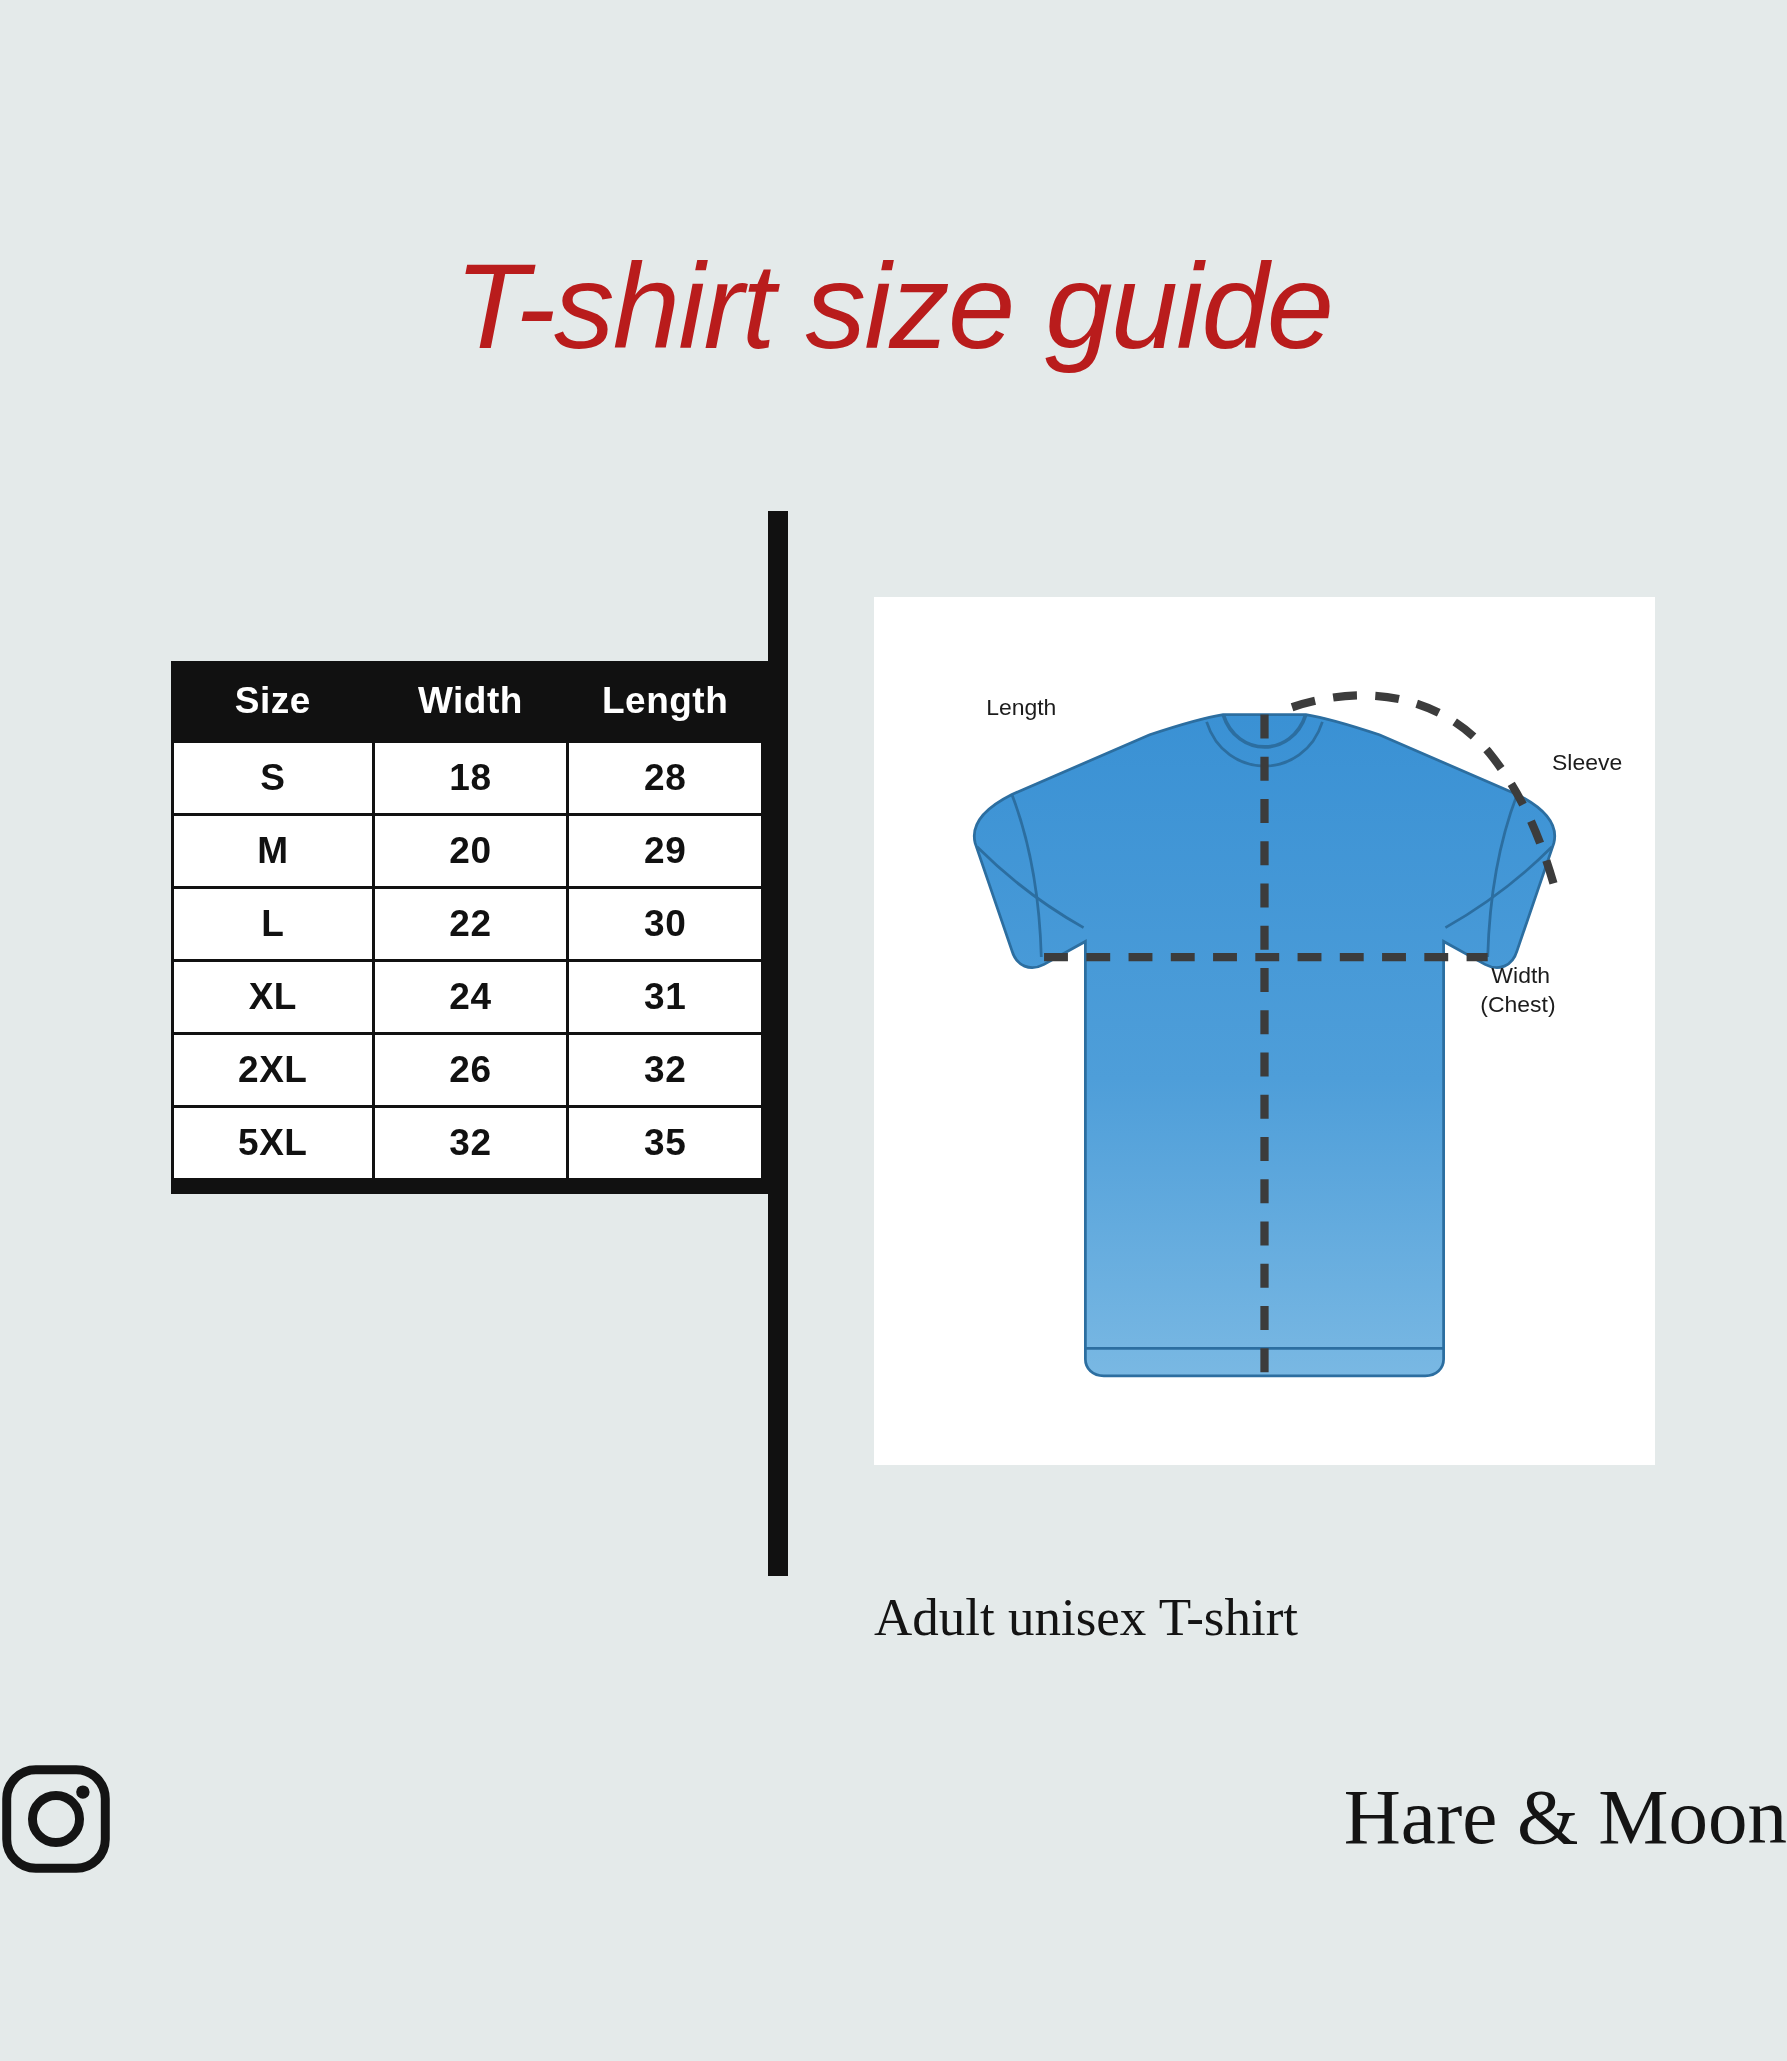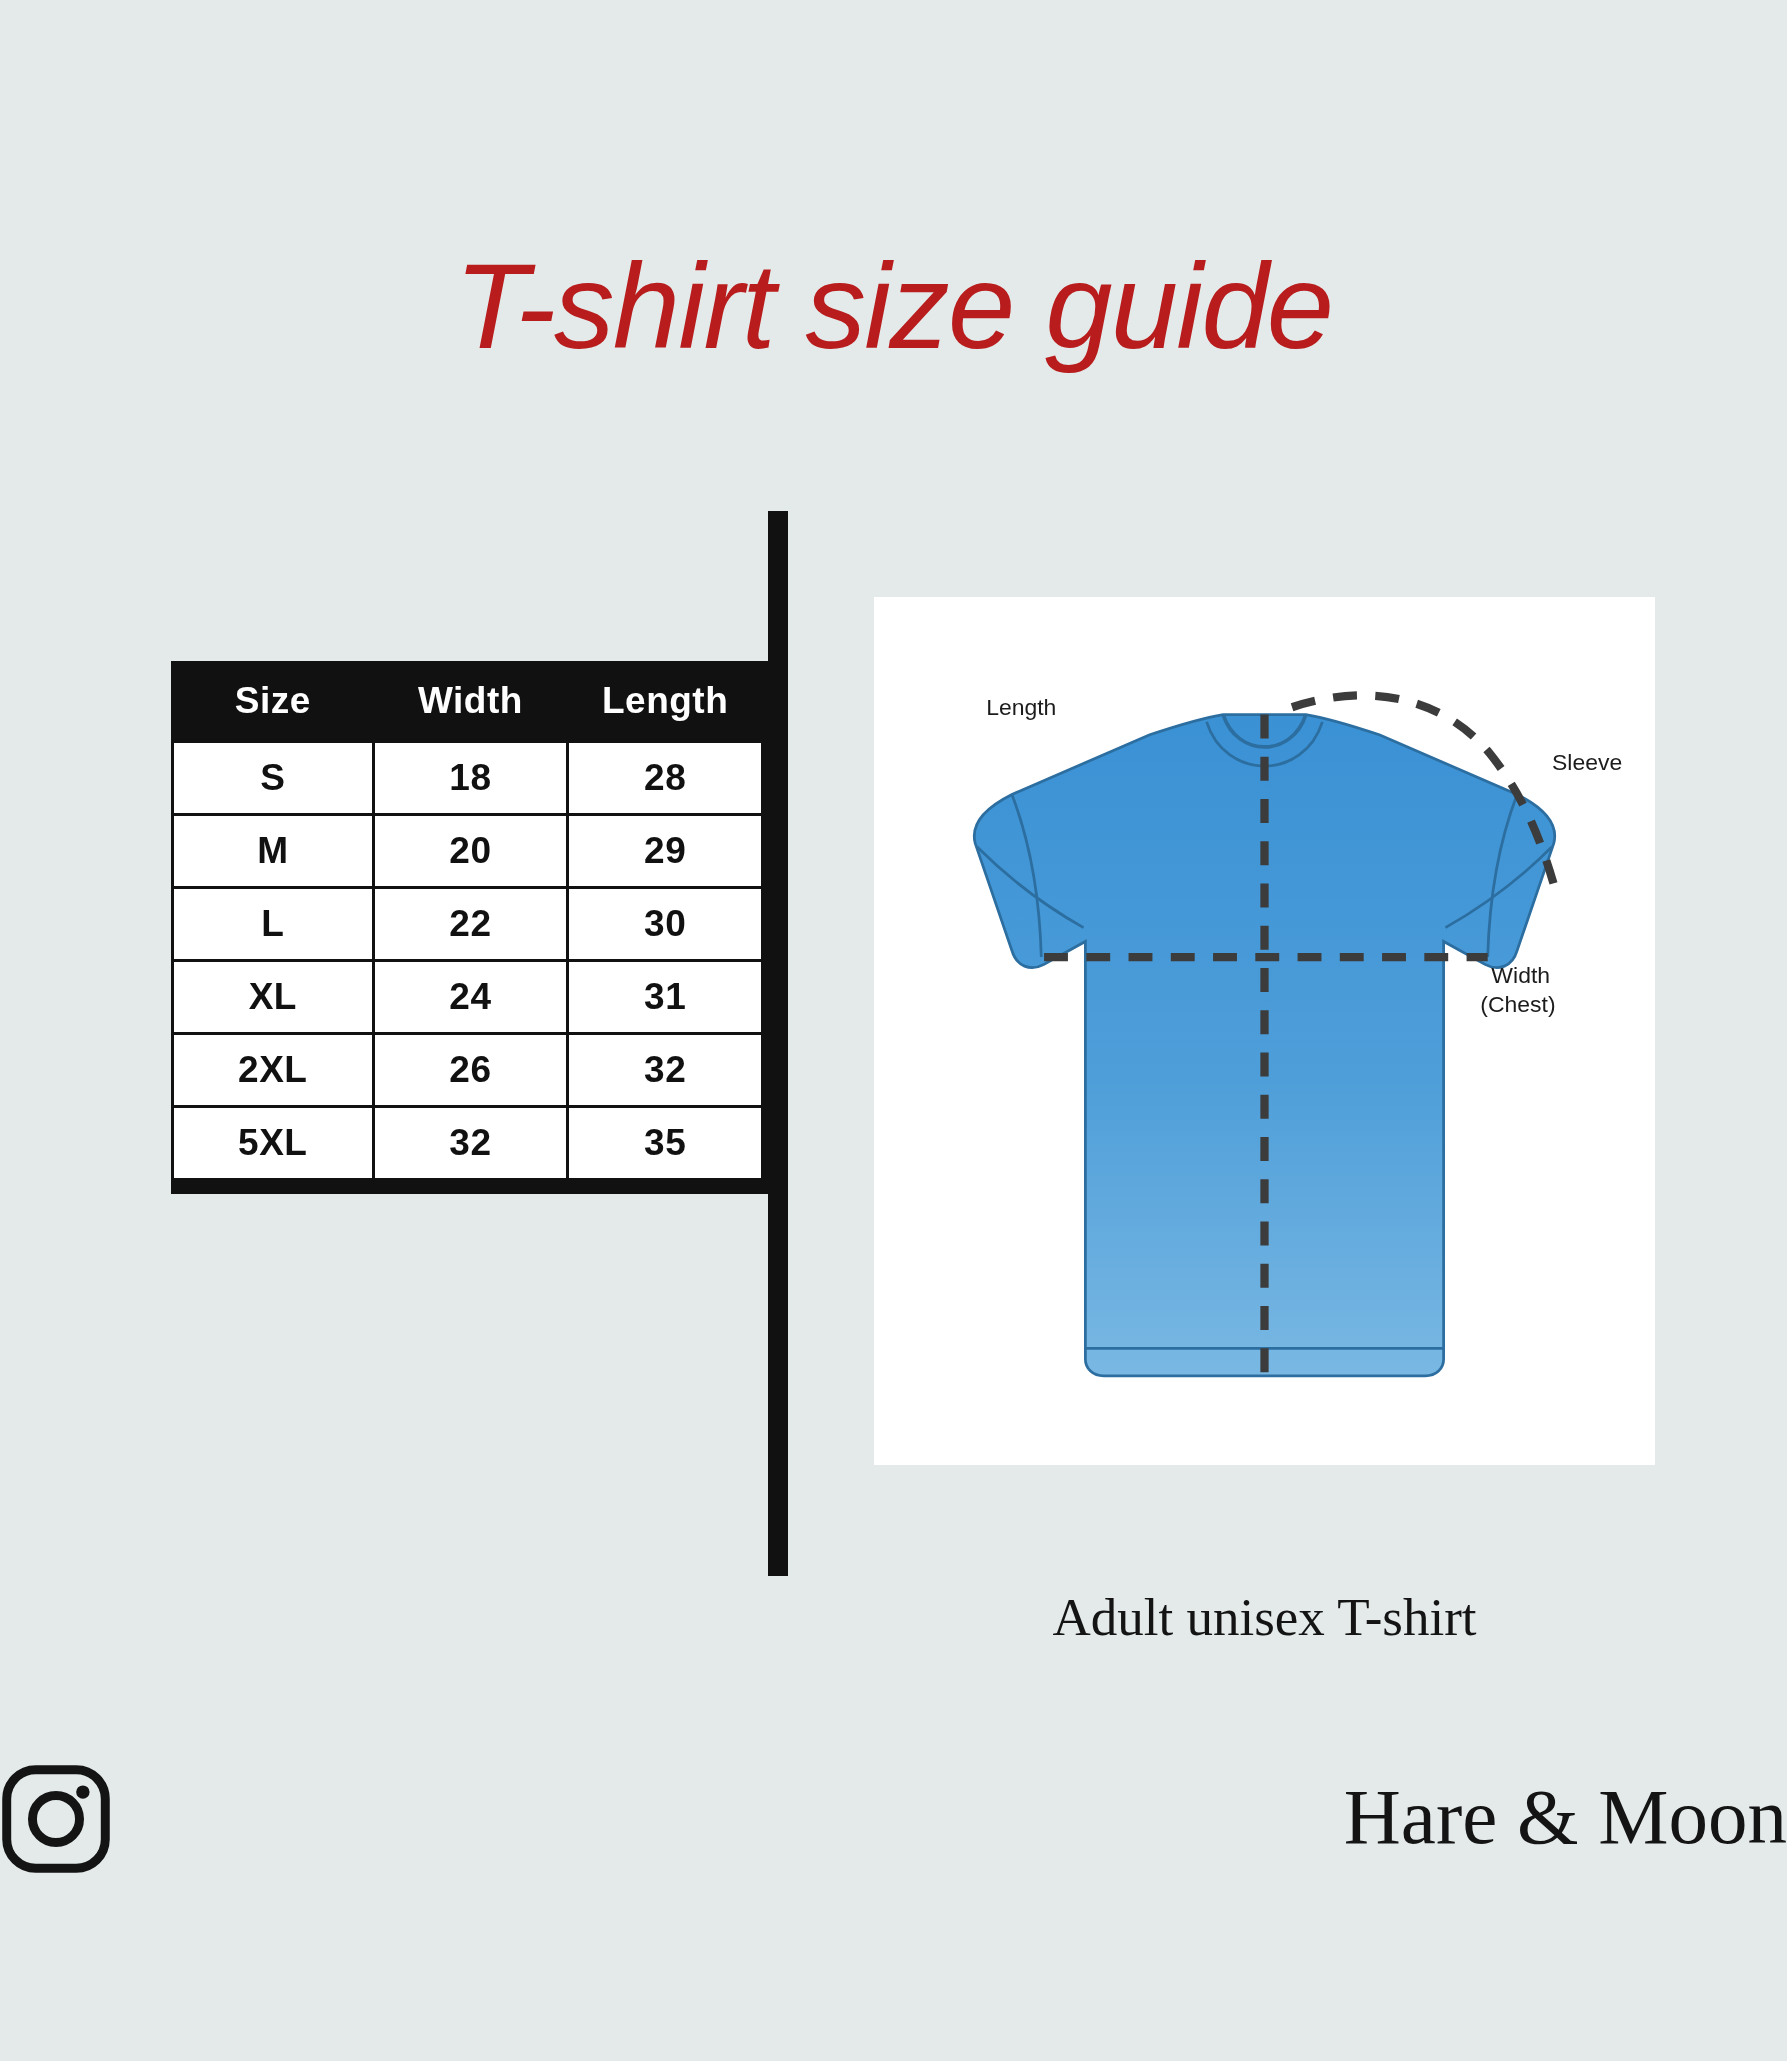--- a/index.html
+++ b/index.html
@@ -111,21 +111,21 @@
     left: 0;
     top: 0;
     width: 781px;
     height: 868px;
   }
   .shirt-caption {
     position: absolute;
     left: 874px;
     top: 1587px;
     width: 781px;
-    text-align: center;
+    text-align: left;
     font-family: "Liberation Serif", serif;
     font-size: 53px;
     color: #141414;
   }
 
   
   .footer {
     position: absolute;
     left: 0;
     top: 1763px;

